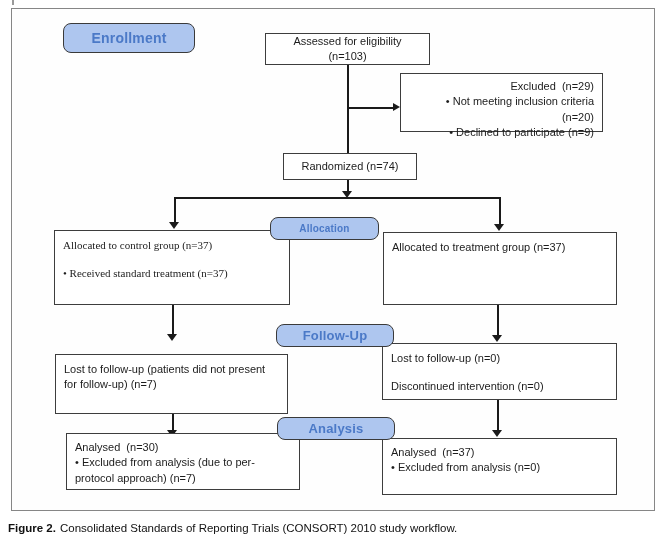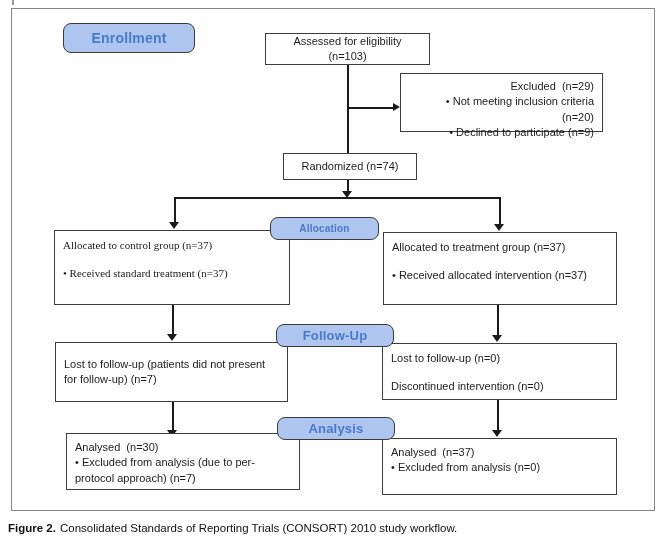--- a/index.html
+++ b/index.html
@@ -123,24 +123,23 @@
     <span>Randomized (n=74)</span>
   </div>
 
   <div class="box" style="left:54px; top:230px; width:236px; height:75px; padding-top:7px;font-family:Liberation Serif, serif;">
     <div class="box-title">Allocated to control group (n=37)</div>
     <div class="bullet-item gap-above">Received standard treatment (n=37)</div>
   </div>
 
   <div class="box" style="left:383px; top:232px; width:234px; height:73px; padding-top:7px;">
     <div class="box-title">Allocated to treatment group (n=37)</div>
-    <div class="bullet-item gap-above">Received allocated intervention (n=37)</div>
   </div>
 
-  <div class="box" style="left:55px; top:342px; width:233px; height:60px; padding-top:14px;">
+  <div class="box" style="left:55px; top:354px; width:233px; height:60px; padding-top:7px;">
     <div>Lost to follow-up (patients did not present for follow-up) (n=7)</div>
   </div>
 
   <div class="box" style="left:382px; top:343px; width:235px; height:57px; padding-top:7px;">
     <div>Lost to follow-up (n=0)</div>
     <div class="gap-above">Discontinued intervention (n=0)</div>
   </div>
 
   <div class="box" style="left:53px; top:433px; width:234px; height:57px; padding-top:6px;margin-left:13px;">
     <div class="box-title">Analysed  (n=30)</div>

